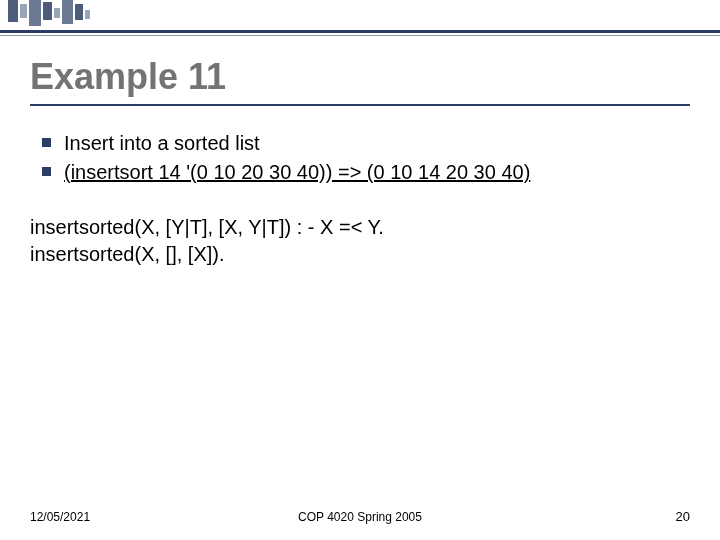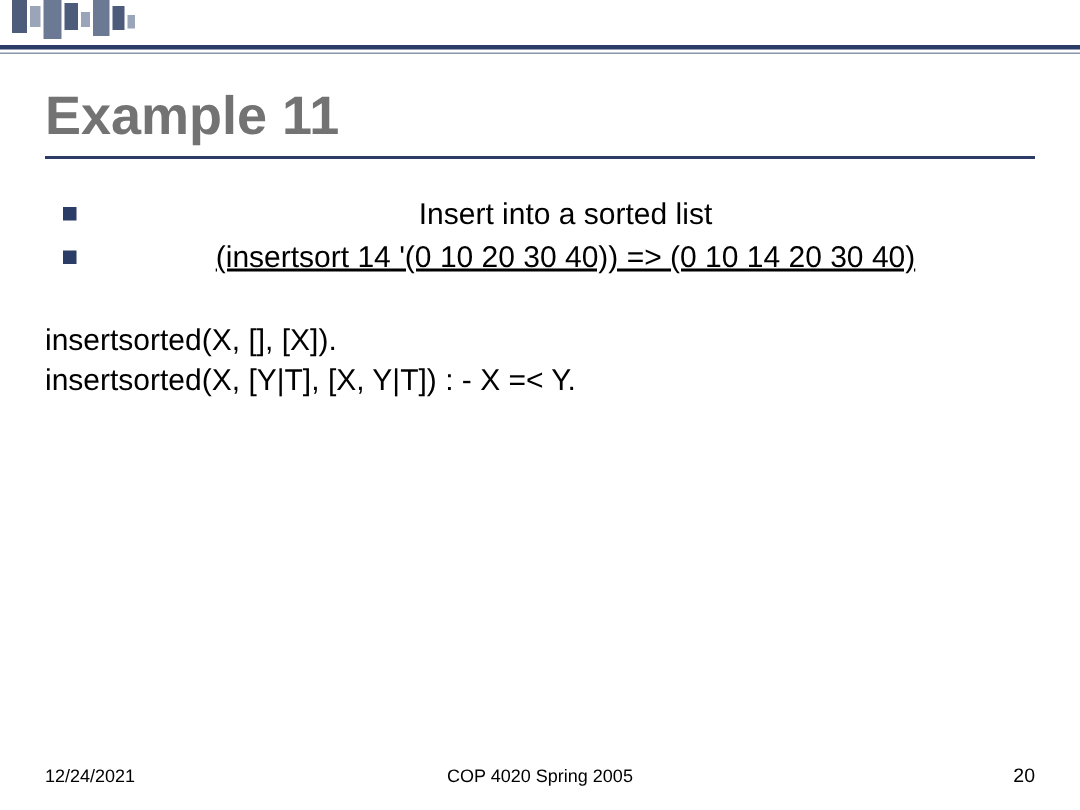--- a/index.html
+++ b/index.html
@@ -68,21 +68,20 @@
     margin: 0 0 24px 0;
     padding: 0;
     list-style: none;
     font-size: 20px;
     line-height: 1.35;
   }
   .bullet-list li {
     position: relative;
     padding-left: 34px;
     margin: 0 0 2px 0;
-    text-align: center;
   }
   .bullet-list li .sq {
     position: absolute;
     left: 12px;
     top: 8px;
     width: 9px;
     height: 9px;
     background: #2b3c66;
   }
   .indent2 { padding-left: 50px; text-decoration: underline; }
@@ -133,22 +132,22 @@
       <span class="sq"></span>
       <span>Insert into a sorted list</span>
     </li>
     <li class="indent2">
       <span class="sq"></span>
       <span>(insertsort 14 '(0 10 20 30 40)) =&gt; (0 10 14 20 30 40)</span>
     </li>
   </ul>
 
   <div class="code-block">
+    <div>insertsorted(X, [Y|T], [X, Y|T]) : - X =&lt; Y.</div>
     <div>insertsorted(X, [], [X]).</div>
-    <div>insertsorted(X, [Y|T], [X, Y|T]) : - X =&lt; Y.</div>
   </div>
 </div>
 
 <div class="footer">
-  <span class="date">12/24/2021</span>
+  <span class="date">12/05/2021</span>
   <span class="course">COP 4020 Spring 2005</span>
   <span class="page">20</span>
 </div>
 
 </body></html>

